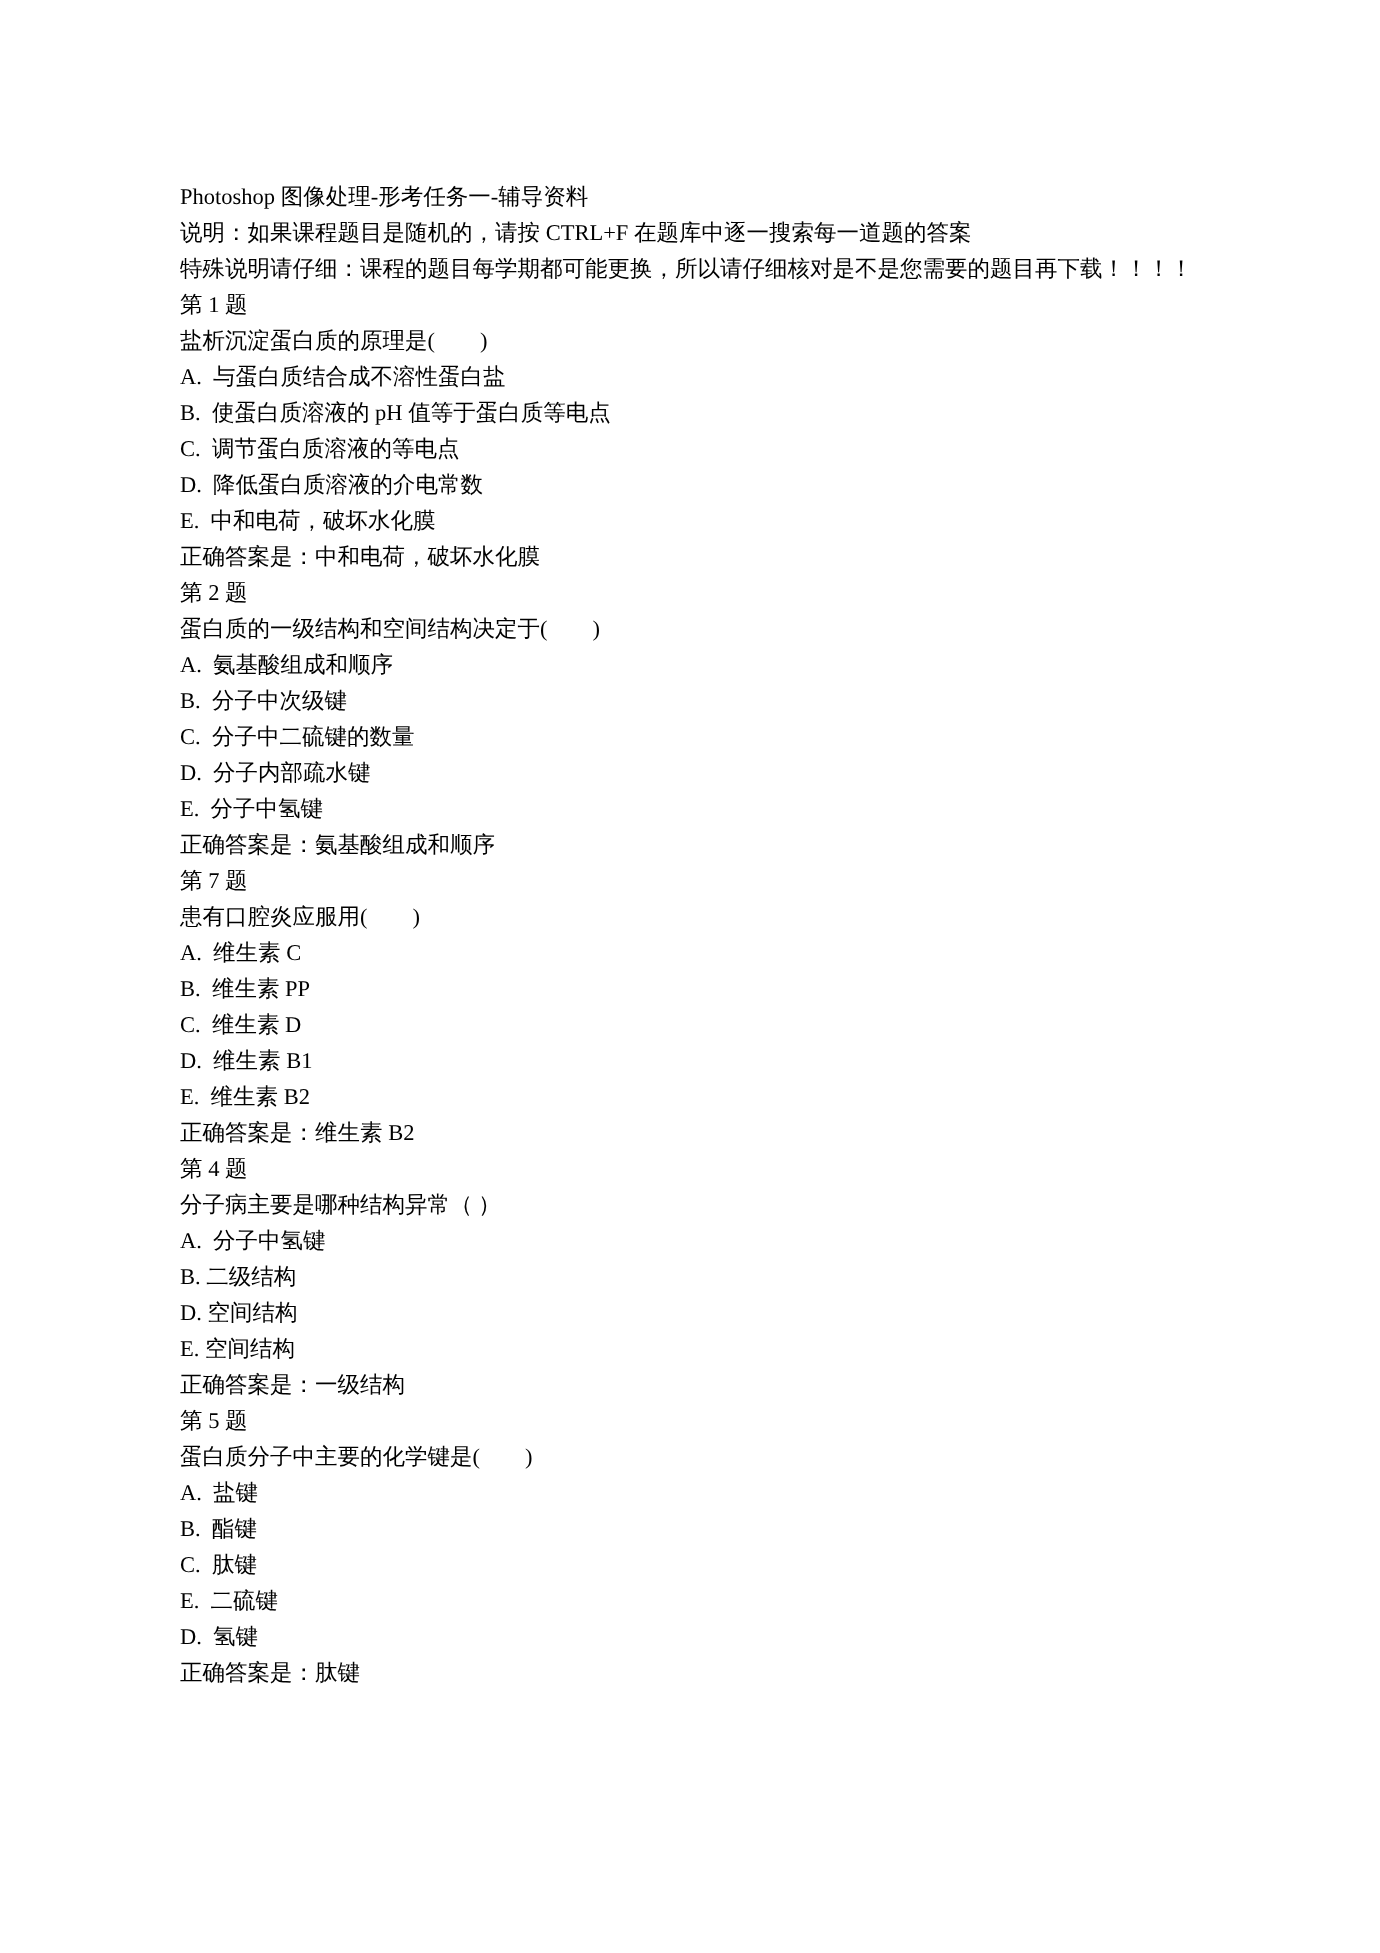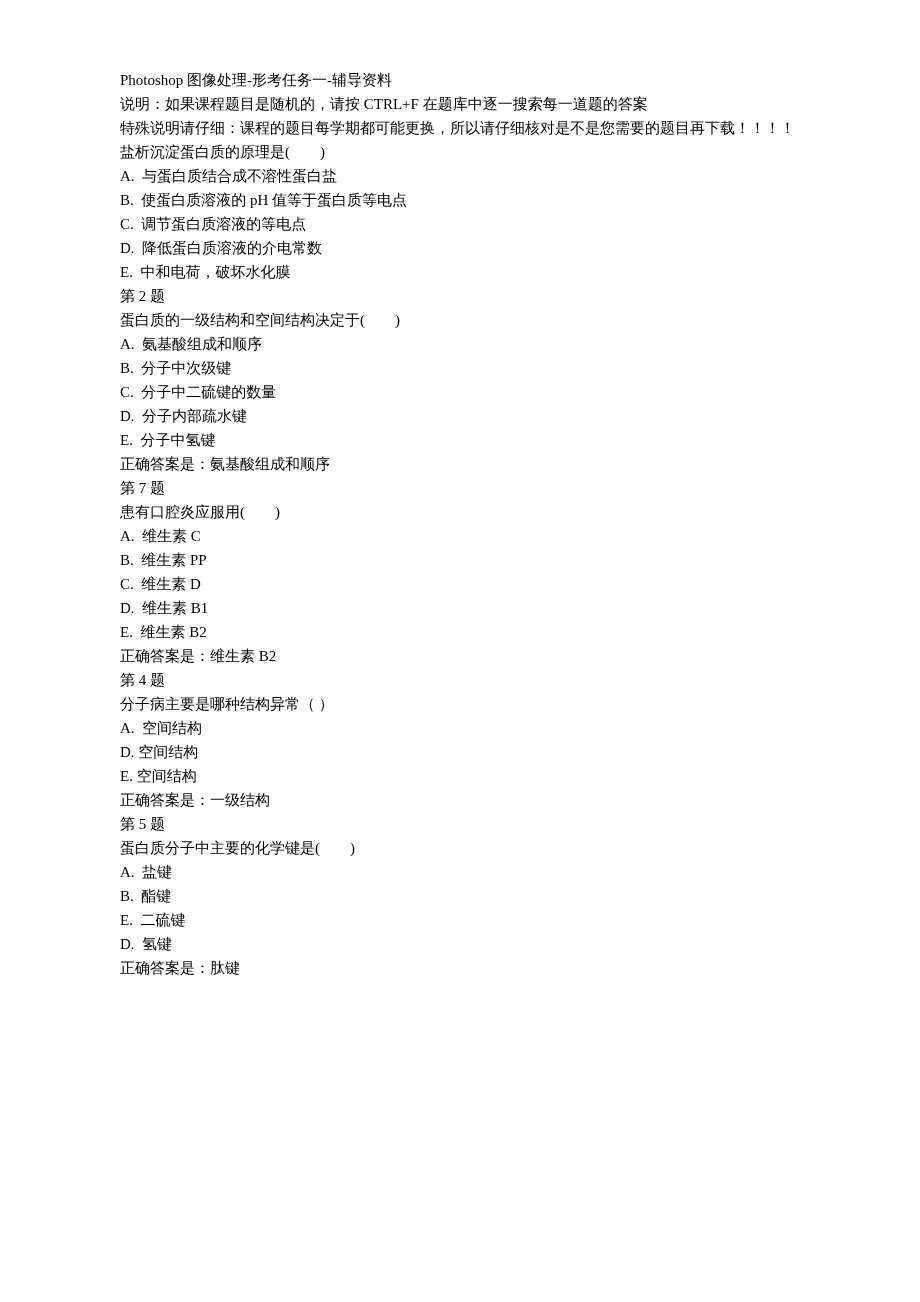--- a/index.html
+++ b/index.html
@@ -7,42 +7,44 @@
       padding: 0;
       background: #ffffff;
       font-family: "SimSun", "宋体", serif;
       font-size: 15px;
       line-height: 1.6;
       color: #000000;
     }
     .page {
       width: 920px;
       min-height: 1302px;
-      padding: 68px 120px 60px 120px;
+      padding: 120px 120px 60px 120px;
       box-sizing: border-box;
     }
     .line {
       white-space: pre-wrap;
     }
   </style>
 </head>
 <body>
 
 <div class="page">
   <div class="line">Photoshop 图像处理-形考任务一-辅导资料</div>
   <div class="line">说明：如果课程题目是随机的，请按 CTRL+F 在题库中逐一搜索每一道题的答案</div>
   <div class="line">特殊说明请仔细：课程的题目每学期都可能更换，所以请仔细核对是不是您需要的题目再下载！！！！</div>
 
   <div>
+    <div class="line">第 1 题</div>
     <div class="line">盐析沉淀蛋白质的原理是(　　)</div>
     <div class="line">A.  与蛋白质结合成不溶性蛋白盐</div>
     <div class="line">B.  使蛋白质溶液的 pH 值等于蛋白质等电点</div>
     <div class="line">C.  调节蛋白质溶液的等电点</div>
     <div class="line">D.  降低蛋白质溶液的介电常数</div>
     <div class="line">E.  中和电荷，破坏水化膜</div>
+    <div class="line">正确答案是：中和电荷，破坏水化膜</div>
   </div>
 
   <div>
     <div class="line">第 2 题</div>
     <div class="line">蛋白质的一级结构和空间结构决定于(　　)</div>
     <div class="line">A.  氨基酸组成和顺序</div>
     <div class="line">B.  分子中次级键</div>
     <div class="line">C.  分子中二硫键的数量</div>
     <div class="line">D.  分子内部疏水键</div>
     <div class="line">E.  分子中氢键</div>
@@ -56,29 +58,31 @@
     <div class="line">B.  维生素 PP</div>
     <div class="line">C.  维生素 D</div>
     <div class="line">D.  维生素 B1</div>
     <div class="line">E.  维生素 B2</div>
     <div class="line">正确答案是：维生素 B2</div>
   </div>
 
   <div>
     <div class="line">第 4 题</div>
     <div class="line">分子病主要是哪种结构异常（ ）</div>
-    <div class="line">A.  空间结构</div>
+    <div class="line">A.  分子中氢键</div>
+    <div class="line">B. 二级结构</div>
     <div class="line">D. 空间结构</div>
     <div class="line">E. 空间结构</div>
     <div class="line">正确答案是：一级结构</div>
   </div>
 
   <div>
     <div class="line">第 5 题</div>
     <div class="line">蛋白质分子中主要的化学键是(　　)</div>
     <div class="line">A.  盐键</div>
     <div class="line">B.  酯键</div>
+    <div class="line">C.  肽键</div>
     <div class="line">E.  二硫键</div>
     <div class="line">D.  氢键</div>
     <div class="line">正确答案是：肽键</div>
   </div>
 
 </div>
 
 </body></html>

